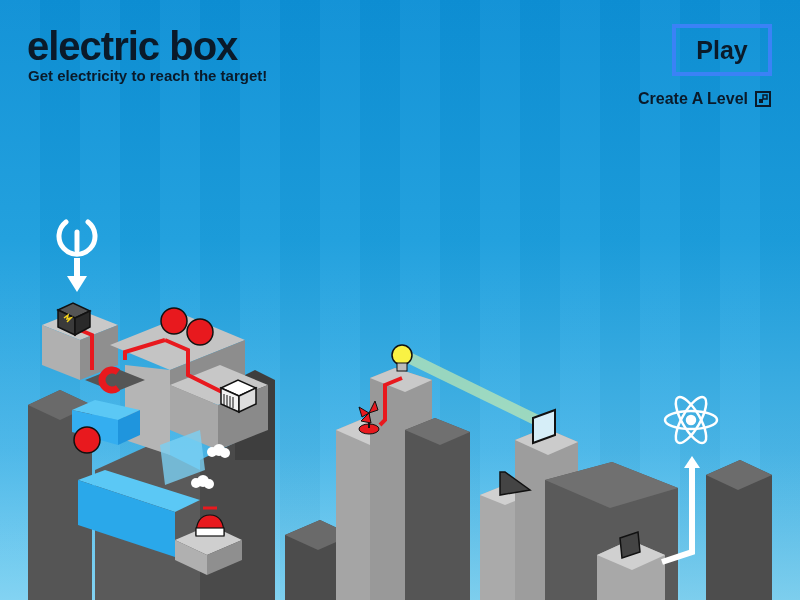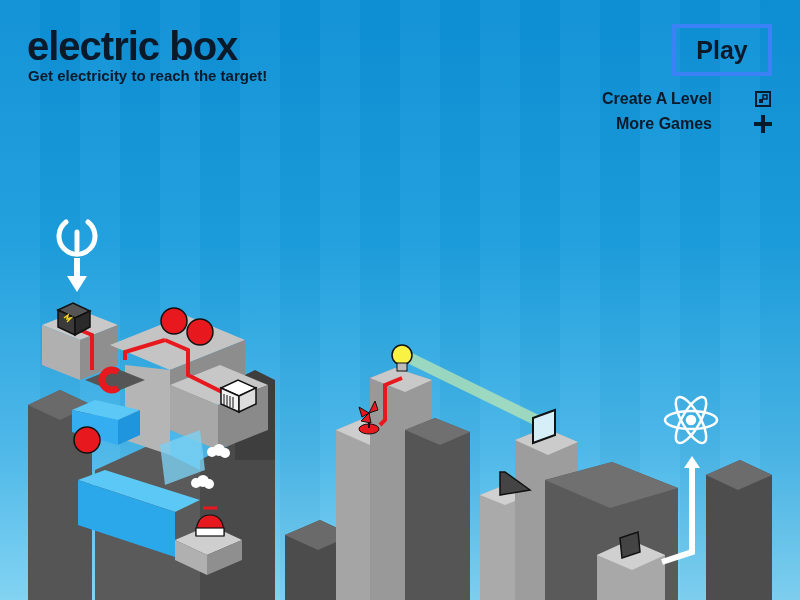--- a/index.html
+++ b/index.html
@@ -25,21 +25,21 @@
   }
   .play-btn {
     position: absolute; left: 672px; top: 24px; width: 100px; height: 52px;
     border: 4px solid #3b82f6; background: transparent;
     font-family: "Liberation Sans", sans-serif;
     font-size: 25px; font-weight: bold; color: #0a1a2a; cursor: pointer;
   }
   .menu { position: absolute; right: 28px; top: 86px; text-align: right; }
   .menu-item {
     display: flex; justify-content: flex-end; align-items: center;
-    height: 25px; font-size: 16px; font-weight: bold; color: #0a1a2a; cursor: pointer; gap: 36px;
+    height: 25px; font-size: 16px; font-weight: bold; color: #0a1a2a; cursor: pointer;
   }
   .menu-item .ico { width: 18px; height: 18px; margin-left: 6px; display: inline-flex; align-items: center; justify-content: center; }
   .scene { position: absolute; inset: 0; }
 </style>
 </head>
 <body>
 
 <div class="stripes"></div>
 
 <div class="logo">electric box</div>
@@ -51,29 +51,20 @@
   <div class="menu-item">
     <span>Create A Level</span>
     <span class="ico">
       <svg width="16" height="16">
           <rect x="1" y="1" width="14" height="14" fill="none" stroke="#0a1a2a" stroke-width="2"></rect>
           <rect x="4" y="8" width="4" height="4" fill="#0a1a2a"></rect>
           <rect x="8" y="4" width="4" height="4" fill="none" stroke="#0a1a2a" stroke-width="1.5"></rect>
         </svg>
     </span>
   </div>
-  <div class="menu-item">
-    <span>More Games</span>
-    <span class="ico">
-      <svg width="18" height="18">
-          <rect x="7" y="0" width="4" height="18" fill="#0a1a2a"></rect>
-          <rect x="0" y="7" width="18" height="4" fill="#0a1a2a"></rect>
-        </svg>
-    </span>
-  </div>
 </div>
 
 <svg class="scene" width="800" height="600">
 
   <g>
     <polygon points="28,405 60,390 92,405 92,600 28,600" fill="#555"></polygon>
     <polygon points="60,390 92,405 60,420 28,405" fill="#6a6a6a"></polygon>
     <polygon points="95,470 150,445 200,470 200,600 95,600" fill="#5a5a5a"></polygon>
     <polygon points="200,460 240,440 275,458 275,600 200,600" fill="#4a4a4a"></polygon>
     <polygon points="235,380 255,370 275,380 275,460 235,460" fill="#3e3e3e"></polygon>

